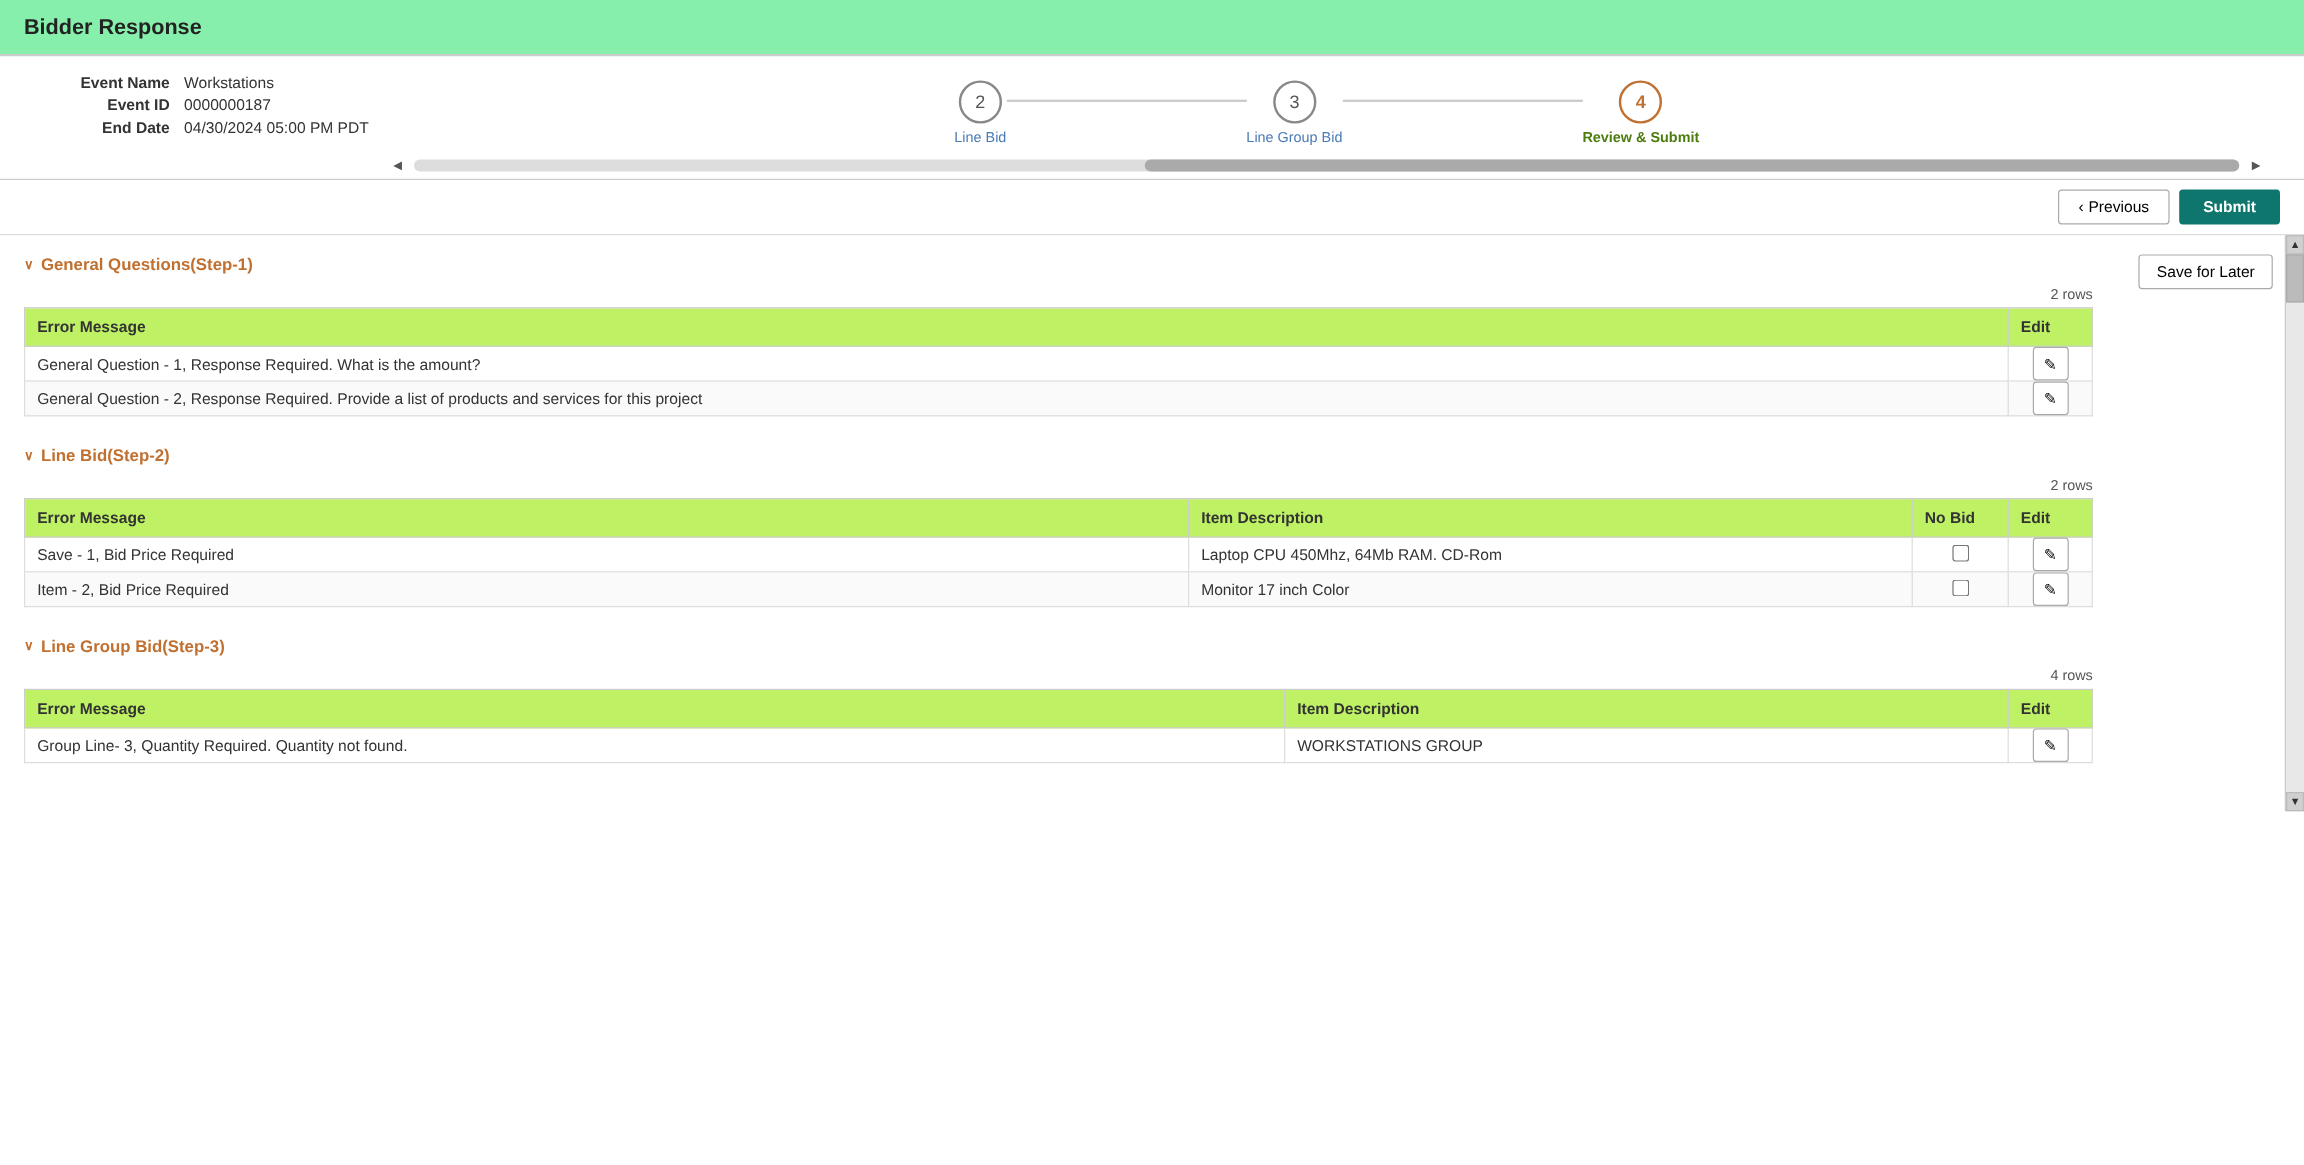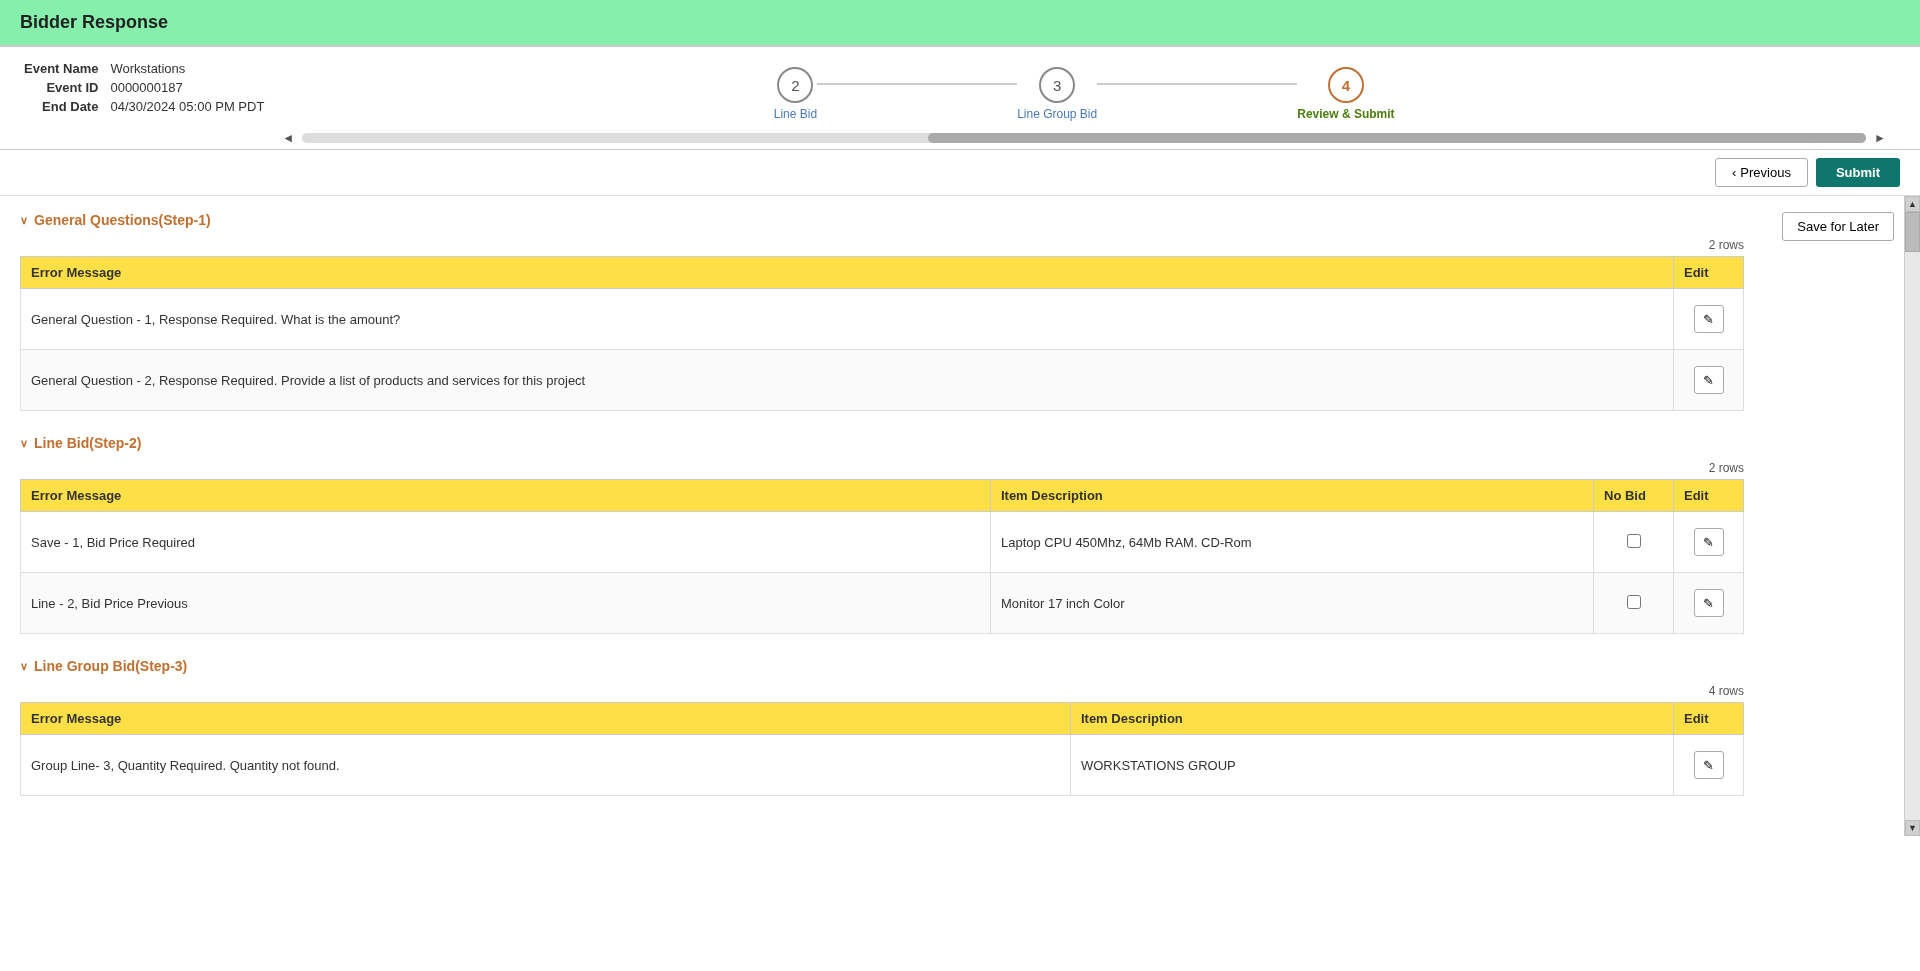--- a/index.html
+++ b/index.html
@@ -22,21 +22,21 @@
     
     .top-area {
       display: flex;
       align-items: flex-start;
       padding: 12px 20px 0 20px;
       border-bottom: 1px solid #ccc;
       background: #fff;
     }
 
     .event-info { min-width: 220px; }
-    .event-info table { border-collapse: collapse; }
+    .event-info table { border-collapse: collapse; margin-left: 43px; }
     .event-info td { padding: 2px 4px; vertical-align: top; font-size: 13px; }
     .event-info td:first-child { font-weight: bold; text-align: right; padding-right: 8px; white-space: nowrap; }
 
     
     .stepper-area {
       flex: 1;
       display: flex;
       flex-direction: column;
       align-items: center;
       padding-top: 8px;
@@ -181,30 +181,30 @@
     }
 
     
     .data-table {
       width: 100%;
       border-collapse: collapse;
       border: 1px solid #ccc;
       background: #fff;
     }
     .data-table th {
-      background: #fde047;
+      background: #bef264;
       border: 1px solid #ccc;
       padding: 8px 10px;
       text-align: left;
       font-weight: bold;
       font-size: 13px;
     }
     .data-table td {
       border: 1px solid #ddd;
-      padding: 16px 10px;
+      padding: 0 10px;
       font-size: 13px;
       vertical-align: middle;
     }
     .data-table tr:nth-child(even) td { background: #fafafa; }
 
     .col-error { width: auto; }
     .col-item-desc { width: 35%; }
     .col-nobid { width: 80px; text-align: center; }
     .col-edit { width: 70px; text-align: center; }
 
@@ -412,21 +412,21 @@
               <td class="checkbox-cell">
                 <input type="checkbox" style="">
               </td>
               <td class="col-edit">
                 <button class="edit-btn">
                   <span>✎</span>
                 </button>
               </td>
             </tr>
             <tr>
-              <td>Line - 2, Bid Price Previous</td>
+              <td>Item - 2, Bid Price Required</td>
               <td>Monitor  17 inch Color</td>
               <td class="checkbox-cell">
                 <input type="checkbox" style="">
               </td>
               <td class="col-edit">
                 <button class="edit-btn">
                   <span>✎</span>
                 </button>
               </td>
             </tr>

